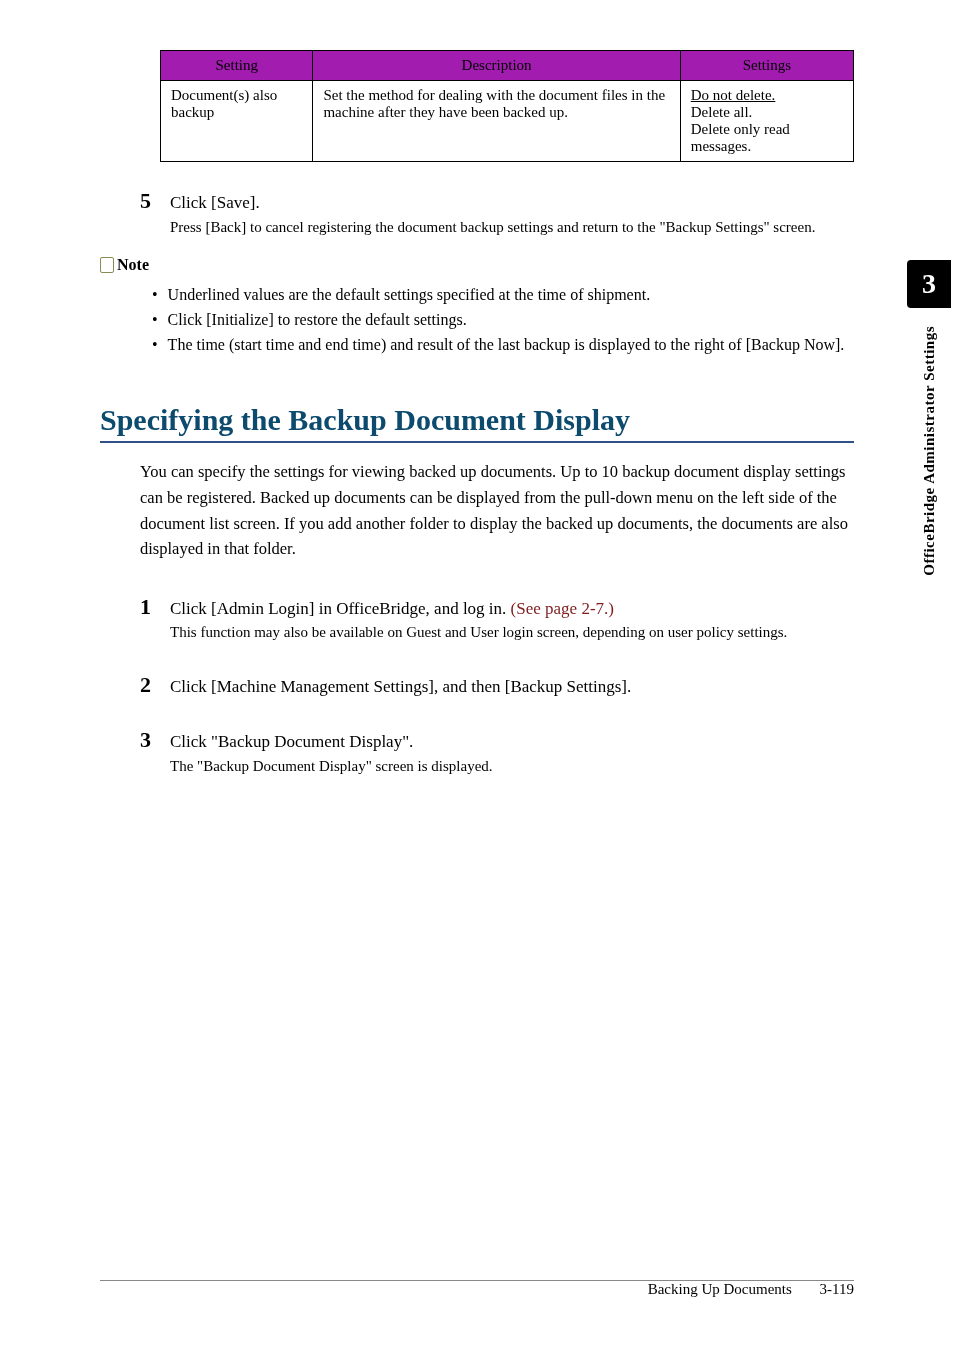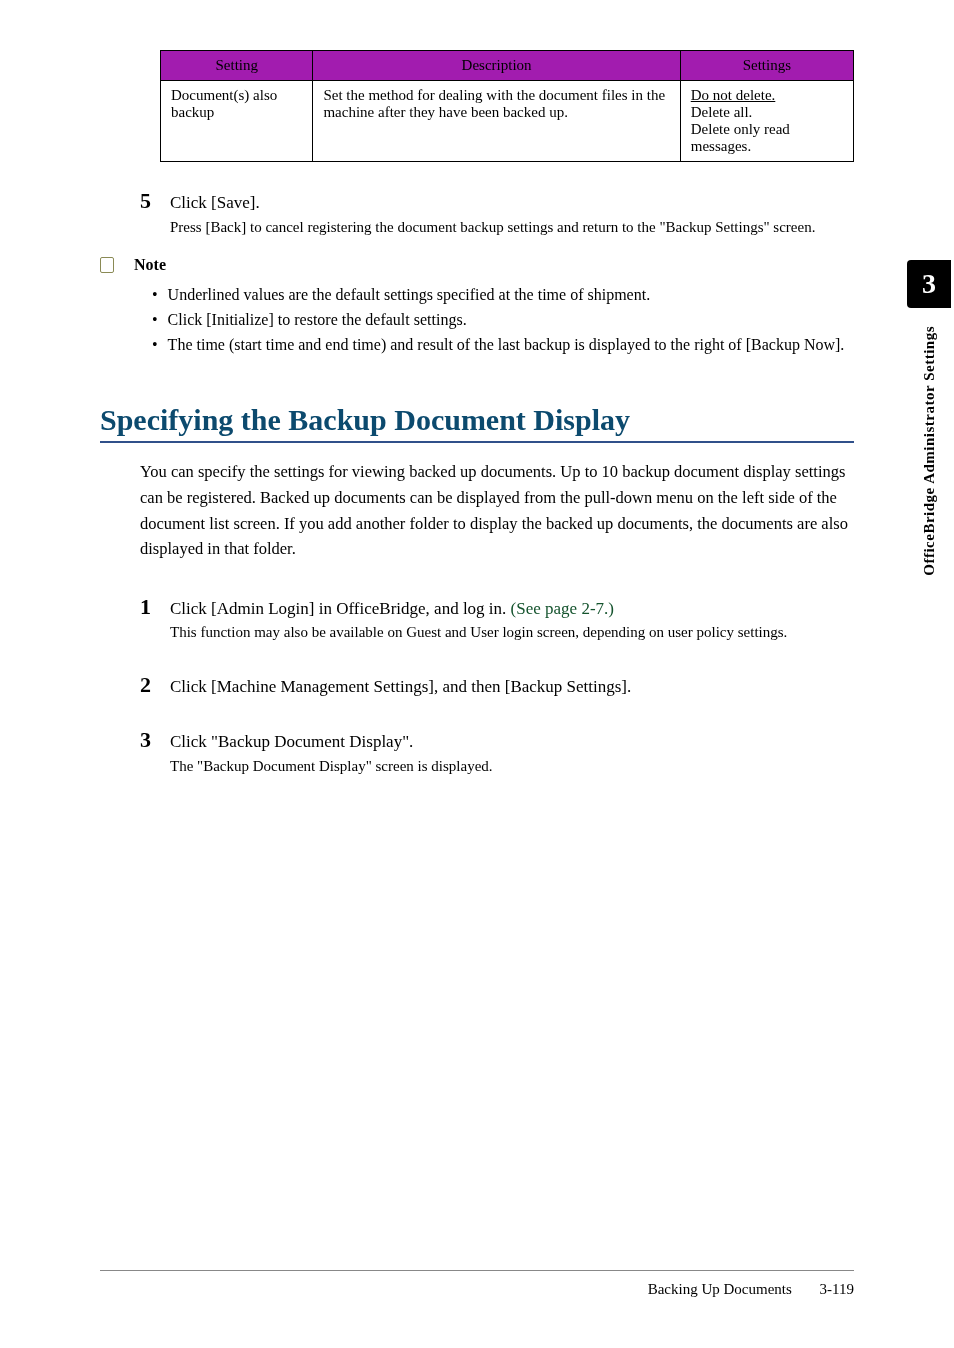--- a/index.html
+++ b/index.html
@@ -54,21 +54,21 @@
     font-size: 17px;
     line-height: 1.5;
   }
   .step-sub {
     font-size: 15px;
     line-height: 1.5;
   }
   .note-label {
     display: inline-flex;
     align-items: center;
-    gap: 20px;
+    gap: 3px;
     margin-top: 18px;
     margin-left: 0px;
   }
   .note-label .icon {
     width: 14px; height: 16px;
     border: 1px solid #8a8a55;
     border-radius: 2px;
     display:inline-block;
     position:relative;
   }
@@ -96,21 +96,21 @@
     padding-bottom: 4px;
     border-bottom: 2px solid #30508a;
     color: #0c4a6e;
   }
   .section-intro {
     margin-top: 16px;
     margin-left: 40px;
     font-size: 16.5px;
     line-height: 1.55;
   }
-  .link { color: #14532d; }
+  .link { color: #7f1d1d; }
   .side-tab {
     position: absolute;
     right: 0;
     top: 260px;
     width: 50px;
     display: flex;
     flex-direction: column;
     align-items: center;
   }
   .side-tab .chapter-box {
@@ -134,21 +134,20 @@
     font-size: 15px;
     margin-top: 18px;
     letter-spacing: 0.5px;
   }
   .footer {
     position: absolute;
     bottom: 50px;
     left: 100px;
     right: 100px;
     border-top: 1px solid #888;
-    padding-top: 10px;
     text-align: right;
     font-size: 15px;
   }
   .footer .title { margin-right: 24px; }
 </style>
 </head>
 <body>
 
 <div class="page">
 

